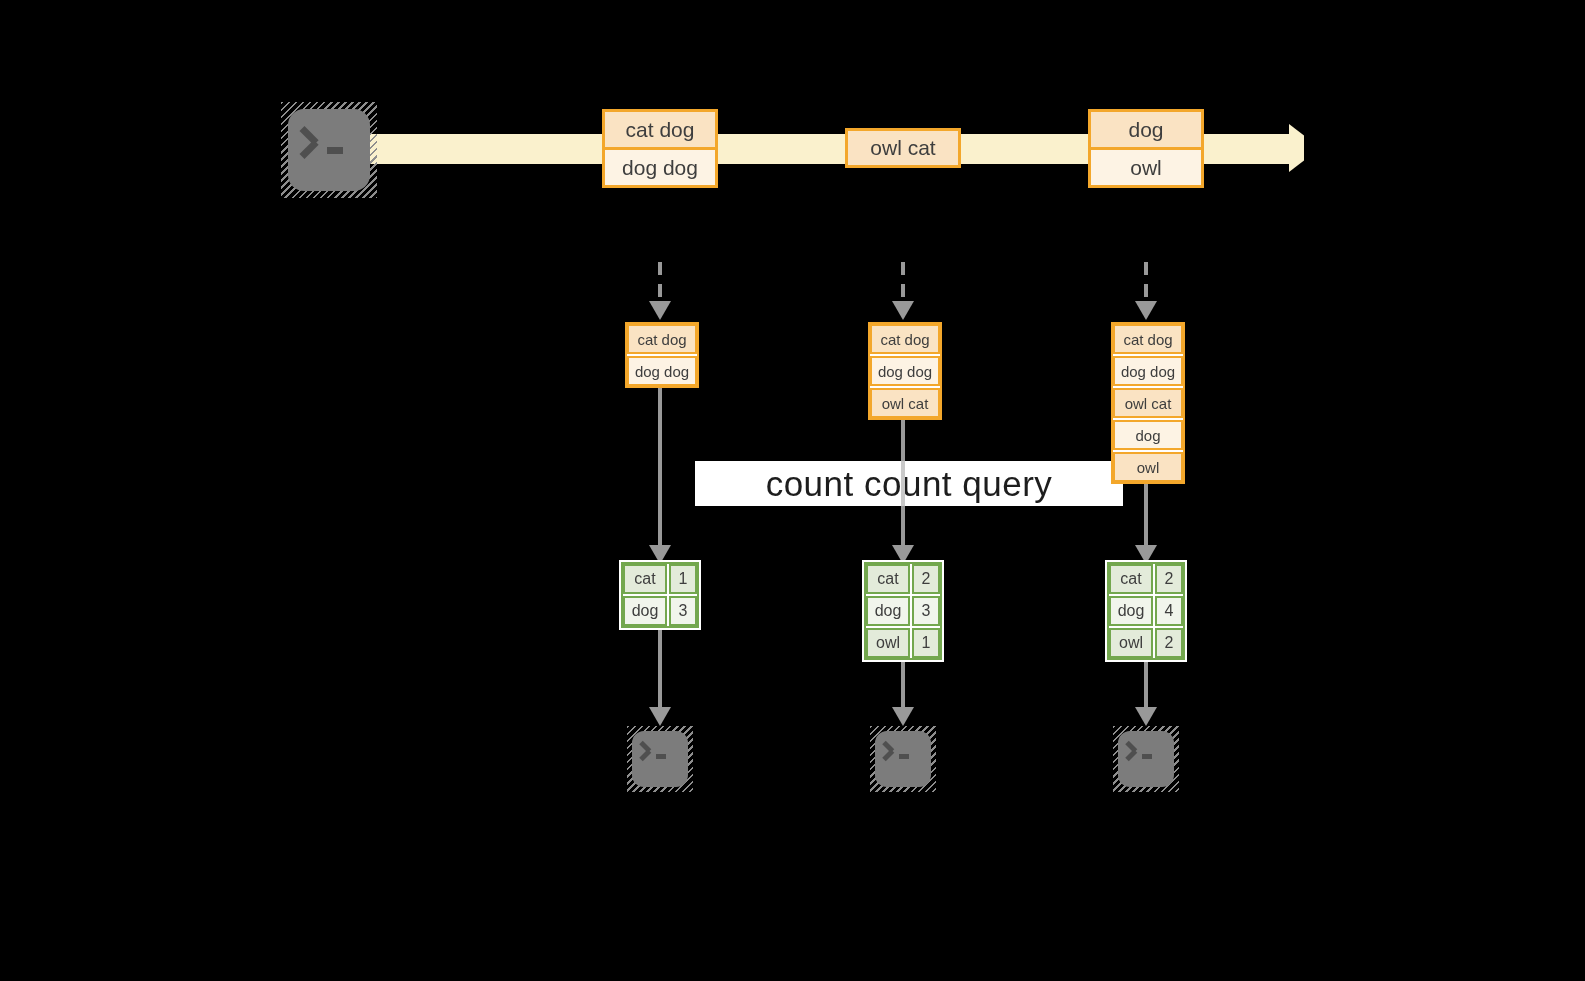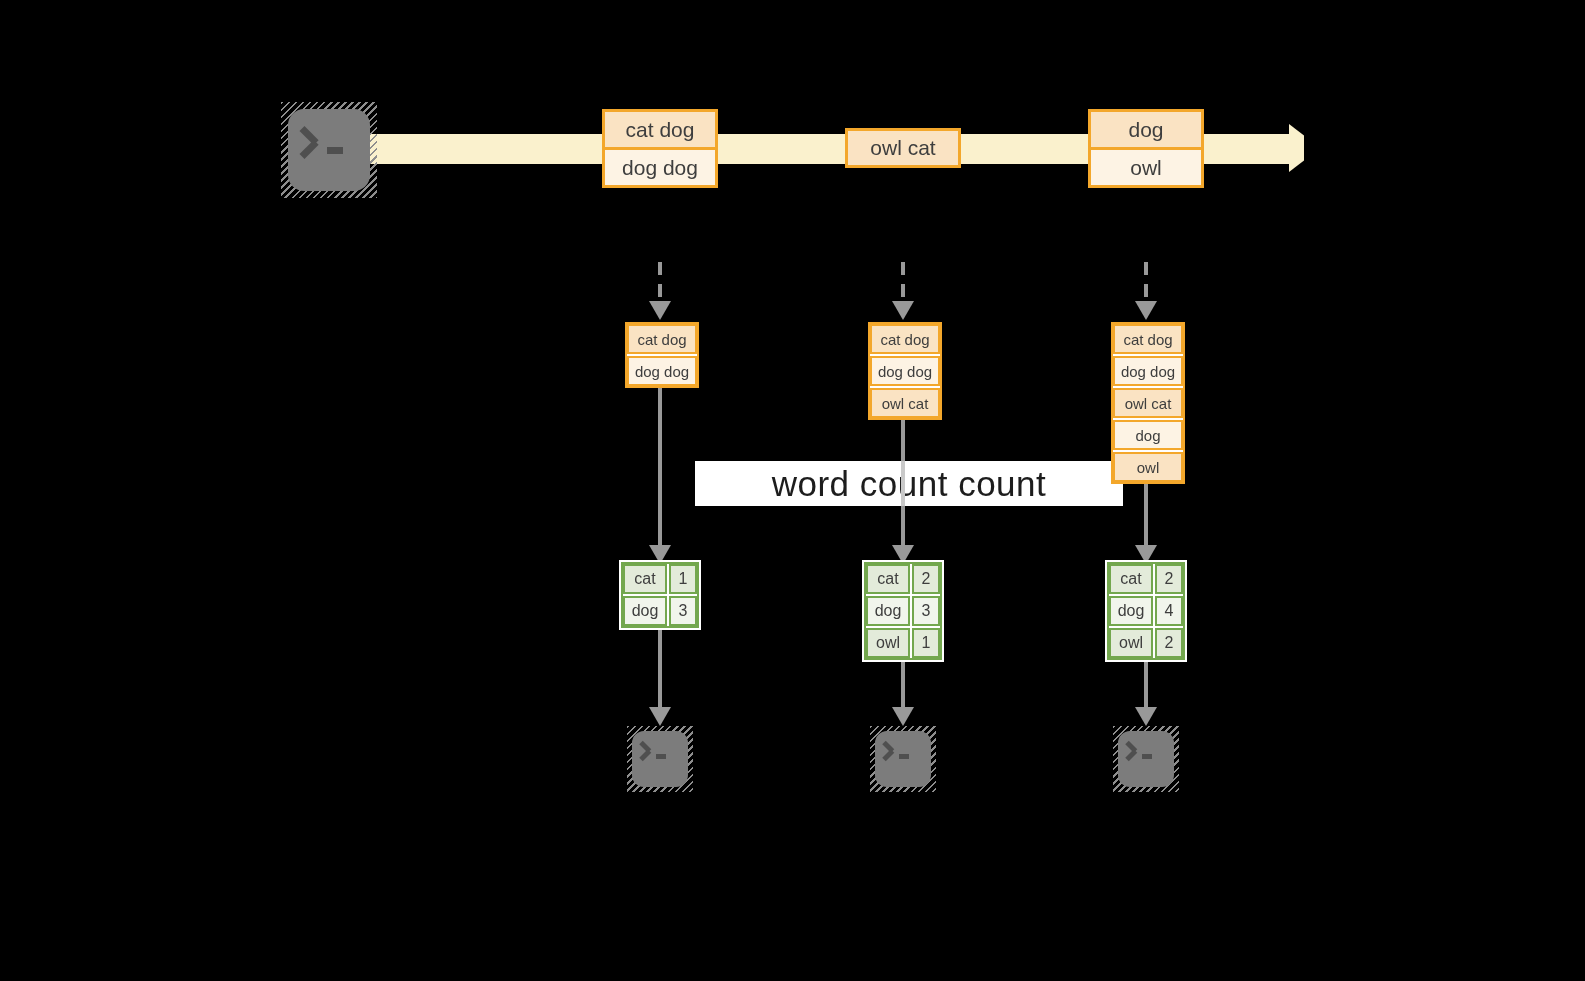--- a/index.html
+++ b/index.html
@@ -198,17 +198,17 @@
     <div class="tbox">
       <div class="glyph chev">
         <div class="gbar c1"></div>
         <div class="gbar c2"></div>
       </div>
       <div class="gbar us"></div>
     </div>
   </div>
 
   <div class="abs banner">
-    <span>word count count</span>
+    <span>count count query</span>
   </div>
   <div class="abs banner-line"></div>
 
 </div>
 
 </body></html>

